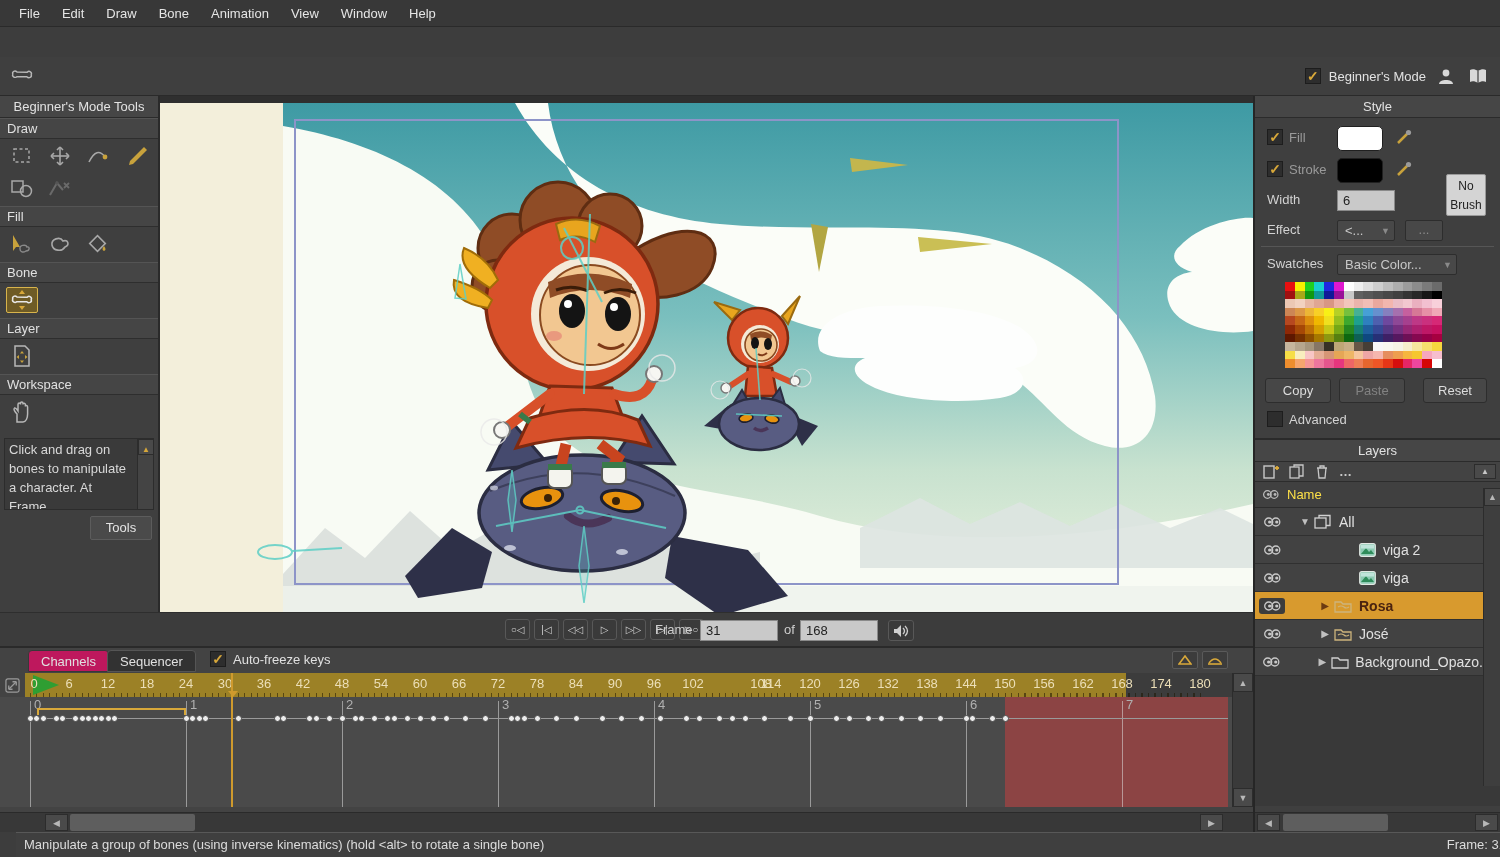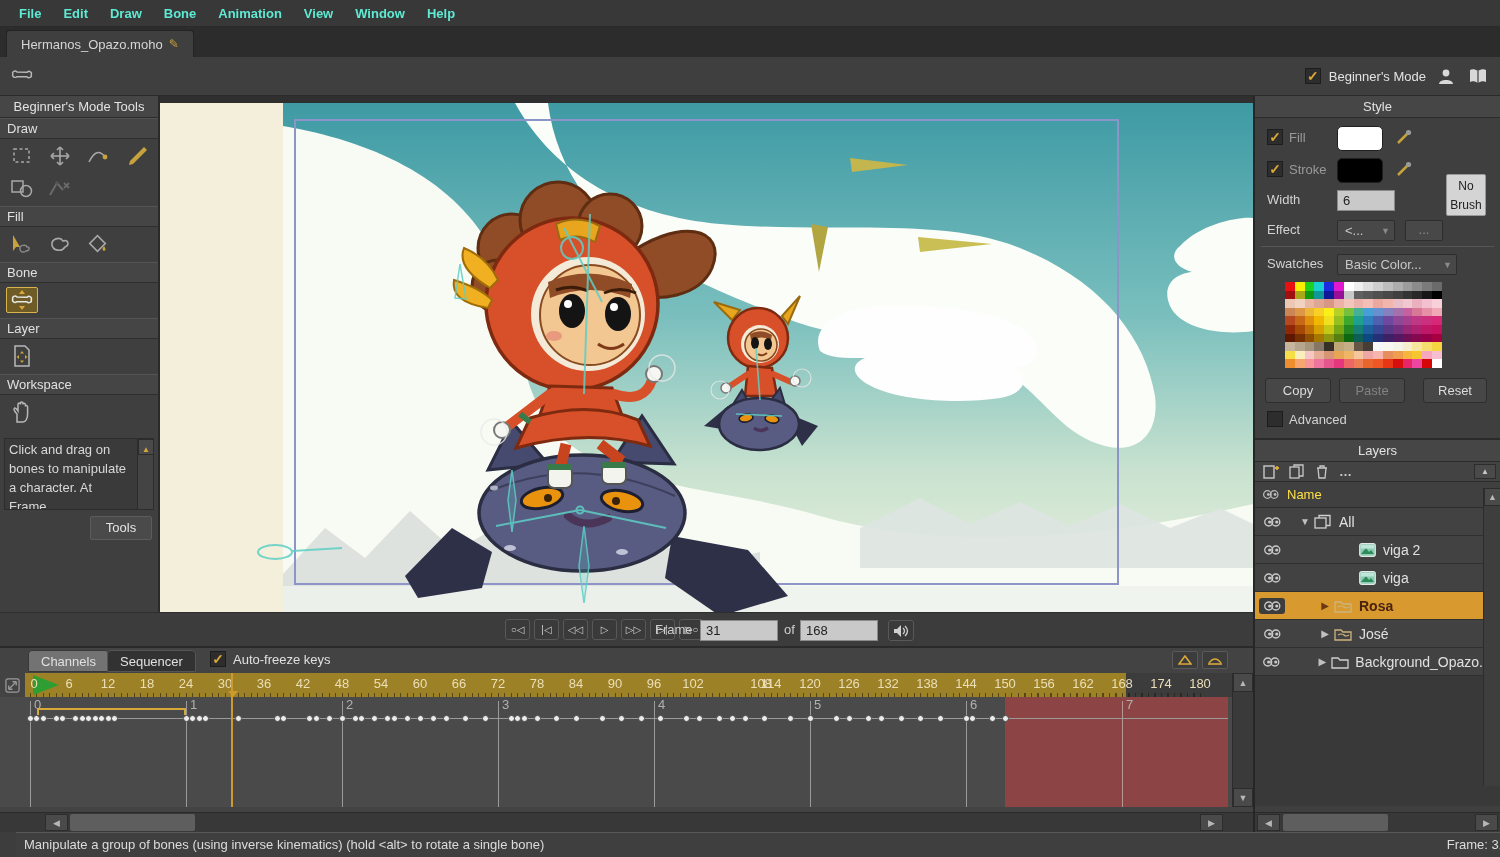--- a/index.html
+++ b/index.html
@@ -1,21 +1,21 @@
 <!DOCTYPE html>
 <html><head>
 <meta charset="utf-8">
 <style>
   * { margin:0; padding:0; box-sizing:border-box; }
   html,body { width:1500px; height:857px; background:#3d3d3d; font-family:"Liberation Sans",sans-serif; overflow:hidden; }
   #app { position:relative; width:1500px; height:857px; background:#3d3d3d; color:#d8d8d8; font-size:13px; }
 
   
   .menubar { position:absolute; left:0; top:0; width:1500px; height:27px; background:#383838; border-bottom:1px solid #2a2a2a; display:flex; align-items:center; padding-left:8px; }
-  .menu-item { padding:4px 11px; color:#5eead4; cursor:default;font-weight:bold; }
+  .menu-item { padding:4px 11px; color:#e5e5e5; cursor:default; }
 
   
   .tabbar { position:absolute; left:0; top:27px; width:1500px; height:30px; background:#2c2c2c; }
   .doc-tab { position:absolute; left:6px; bottom:0; height:27px; background:#3f3f3f; border:1px solid #242424; border-bottom:none; border-radius:4px 4px 0 0; padding:0 14px; display:flex; align-items:center; gap:6px; color:#d6d6d6; }
   .pencil-glyph { color:#c8a23c; font-size:12px; }
 
   
   .toolbar { position:absolute; left:0; top:57px; width:1500px; height:39px; background:#3f3f3f; border-bottom:1px solid #2a2a2a; }
   .cur-tool { position:absolute; left:10px; top:8px; width:24px; height:22px; }
   .toolbar-right { position:absolute; right:10px; top:0; height:38px; display:flex; align-items:center; gap:8px; }
@@ -85,21 +85,21 @@
   .layer-icon { width:20px; display:flex; justify-content:center; margin-right:6px; }
   .layer-label { color:#e0e0e0; font-size:14px; white-space:nowrap; }
   .lp-vscroll { position:absolute; right:0; top:48px; width:17px; height:298px; background:#3e3e3e; border-left:1px solid #2c2c2c; }
   .sbtn { background:#4a4a4a; border:1px solid #2c2c2c; color:#b8b8b8; font-size:9px; text-align:center; }
   .lp-vscroll .sbtn { width:17px; height:18px; line-height:17px; }
 
   
   .timeline { position:absolute; left:0; top:647px; width:1253px; height:165px; background:#434343; border-top:1px solid #2a2a2a; }
   .tl-header { position:absolute; left:0; top:0; width:100%; height:25px; }
   .tl-tab { position:absolute; top:2px; height:22px; border-radius:4px 4px 0 0; padding:0 12px; line-height:22px; color:#e0e0e0; }
-  .tl-tab.inactive { background:#737373; border:1px solid #383838;text-align:right; }
+  .tl-tab.inactive { background:#be185d; border:1px solid #383838;text-align:right; }
   .tl-tab.active { background:#323232; border:1px solid #555; }
   .tl-freeze { position:absolute; left:210px; top:3px; display:flex; gap:7px; align-items:center; color:#e0e0e0; }
   .mini-btn { position:absolute; top:3px; width:26px; height:18px; background:#3c3c3c; border:1px solid #5a5a5a; border-radius:2px; display:flex; align-items:center; justify-content:center; }
   .gutter-icon { position:absolute; left:2px; width:20px; height:20px; display:flex; align-items:center; justify-content:center; }
   #ruler { position:absolute; left:25px; top:25px; width:1207px; height:24px; background:#3c3c3c; overflow:hidden; }
   .ruler-gold { position:absolute; left:0; top:0; height:24px; background:#9c8126; }
   .ruler-num { position:absolute; top:3px; color:#ecdfb8; font-size:13px; transform:translateX(-50%); }
   .ruler-ticks { position:absolute; bottom:0; height:4px; background:repeating-linear-gradient(90deg, rgba(30,22,2,0.55) 0 1px, transparent 1px 6.5px); }
   .play-tri { position:absolute; top:2px; width:0; height:0; border-left:26px solid #2f9e32; border-top:10px solid transparent; border-bottom:10px solid transparent; }
   #tl-body { position:absolute; left:0; top:49px; width:1232px; height:110px; background:#4a4a4a; overflow:hidden; }
@@ -136,26 +136,20 @@
       <span class="menu-item">File</span>
       <span class="menu-item">Edit</span>
       <span class="menu-item">Draw</span>
       <span class="menu-item">Bone</span>
       <span class="menu-item">Animation</span>
       <span class="menu-item">View</span>
       <span class="menu-item">Window</span>
       <span class="menu-item">Help</span>
     </div>
 
-  <div class="tabbar">
-    <div class="doc-tab">
-      <span>Hermanos_Opazo.moho</span>
-      <span class="pencil-glyph">✎</span>
-    </div>
-  </div>
 
   <div class="toolbar">
     <div class="cur-tool">
       <svg viewBox="0 0 24 22" width="24" height="22">
           <path d="M7,7 C5,5 1.8,6.5 2.8,9 C1.6,11.2 4.6,13.5 6.8,11.7 L16.8,11.7 C18.8,13.7 22.2,12.2 21.2,9.7 C22.4,7.3 19.2,5.2 17.2,7.2 L7,7 Z" fill="none" stroke="#b8b8b8" stroke-width="1.4"></path>
         </svg>
     </div>
     <div class="toolbar-right">
       <span class="cb">✓</span>
       <span style="color:#e2e2e2;">Beginner's Mode</span>

